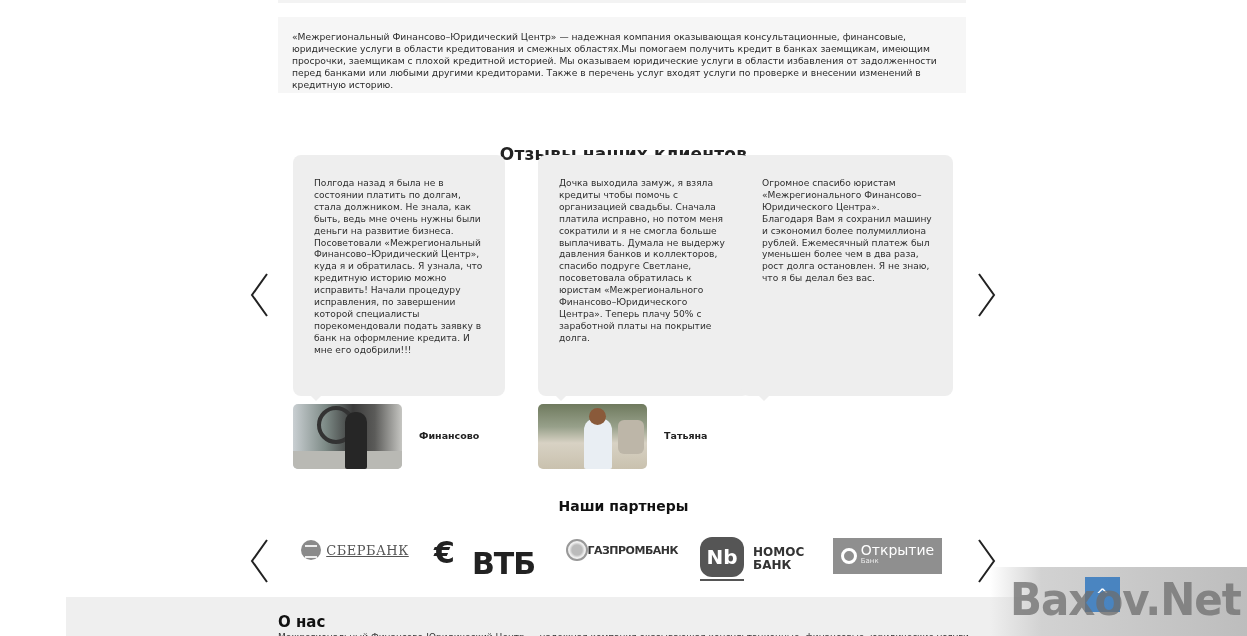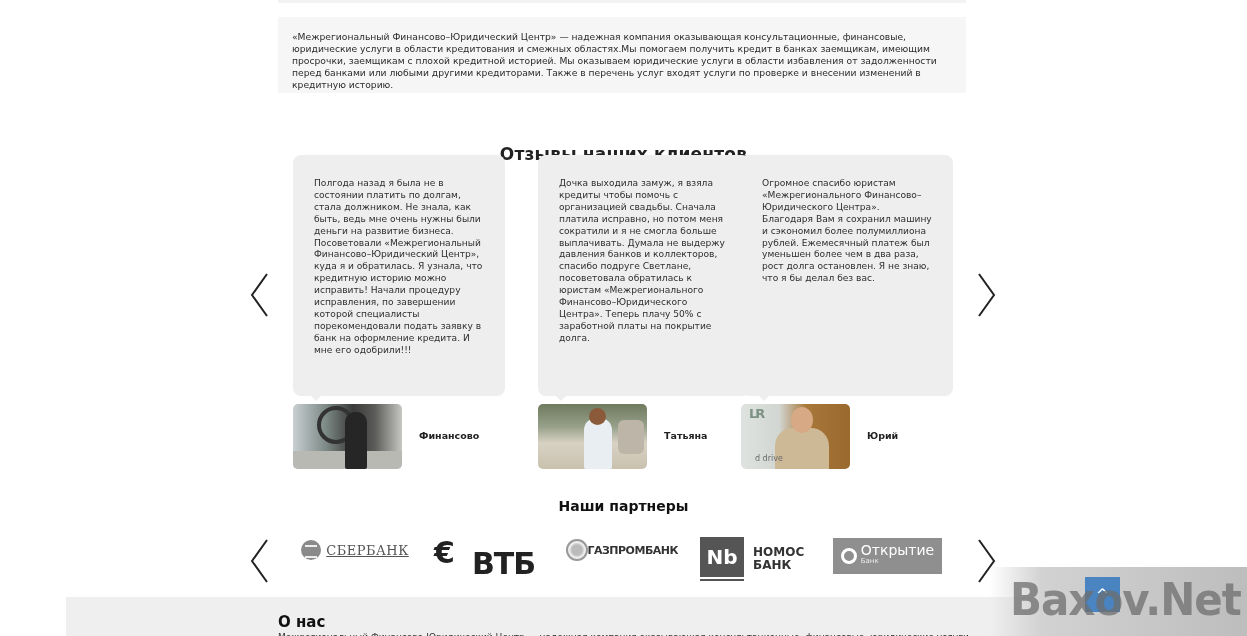--- a/index.html
+++ b/index.html
@@ -64,21 +64,21 @@
 
   .vtb { left: 432px; top: 536px; width: 106px; height: 44px; }
   .vtb .mark { position:absolute; left:2px; top:2px; font-size: 30px; font-weight: bold; color: #222; line-height: 30px; }
   .vtb .txt { position:absolute; left:40px; top:12px; font-size: 30px; font-weight: bold; color: #222; line-height: 32px; letter-spacing: -1px; }
 
   .gazprom { left: 566px; top: 538px; width: 112px; height: 24px; }
   .gazprom .mark { width: 22px; height: 22px; border-radius: 50%; border: 2px solid #999; background: radial-gradient(circle, #bbb 40%, #eee 60%); }
   .gazprom .txt { font-size: 11px; font-weight: bold; color: #333; letter-spacing: -0.5px; }
 
   .nomos { left: 700px; top: 537px; width: 108px; height: 45px; }
-  .nomos .mark { position:absolute; left:0; top:0; width:44px; height:40px; background:#555; color:#fff; font-size:20px; font-weight:bold; display:flex; align-items:center; justify-content:center; }
+  .nomos .mark { position:absolute; left:0; top:0; width:44px; height:40px; background:#555; color:#fff; font-size:20px; font-weight:bold; display:flex; align-items:center; justify-content:center;border-radius:12px; }
   .nomos .line { position:absolute; left:0; top:42px; width:44px; height:2px; background:#555; }
   .nomos .txt { position:absolute; left:53px; top:9px; font-size: 12px; font-weight: bold; color: #333; line-height: 13px; }
 
   .otkr { left: 833px; top: 538px; width: 109px; height: 36px; background: #8f8f8f; gap: 4px; }
   .otkr .mark { width: 16px; height: 16px; border-radius: 50%; border: 3px solid #fff; }
   .otkr .txtwrap { display:flex; flex-direction:column; line-height: 11px; }
   .otkr .txt { font-size: 14px; color: #fff; }
   .otkr .sub { font-size: 7px; color: #eee; }
 
   .footer { position: absolute; left: 66px; top: 597px; width: 1181px; height: 39px; background: #efefef; }
@@ -142,29 +142,20 @@
         <div class="head"></div>
     </div>
     <span class="rname">Татьяна</span>
   </div>
 </div>
 
 <div class="review" style="left:741px;">
   <div class="bubble">
     <p>Огромное спасибо юристам «Межрегионального Финансово–Юридического Центра». Благодаря Вам я сохранил машину и сэкономил более полумиллиона рублей. Ежемесячный платеж был уменьшен более чем в два раза, рост долга остановлен. Я не знаю, что я бы делал без вас.</p>
   </div>
-  <div class="reviewer">
-    <div class="photo photo-3">
-      <span class="lr">LR</span>
-        <div class="fig"></div>
-        <div class="head"></div>
-        <span class="txt">d drive</span>
-    </div>
-    <span class="rname">Юрий</span>
-  </div>
 </div>
 
 <h3 class="partners-title">Наши партнеры</h3>
 
 <div class="arrow" style="left:247px; top:537px;">
   <svg viewBox="0 0 24 48">
       <polyline points="20,3 5,24 20,45" fill="none" stroke="#222" stroke-width="2"></polyline>
     </svg>
 </div>
 <div class="arrow" style="left:975px; top:537px;">

